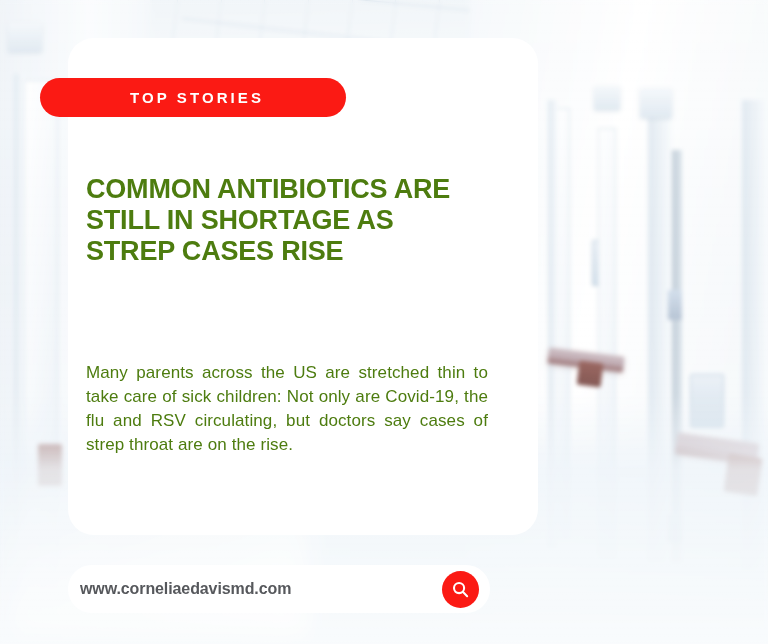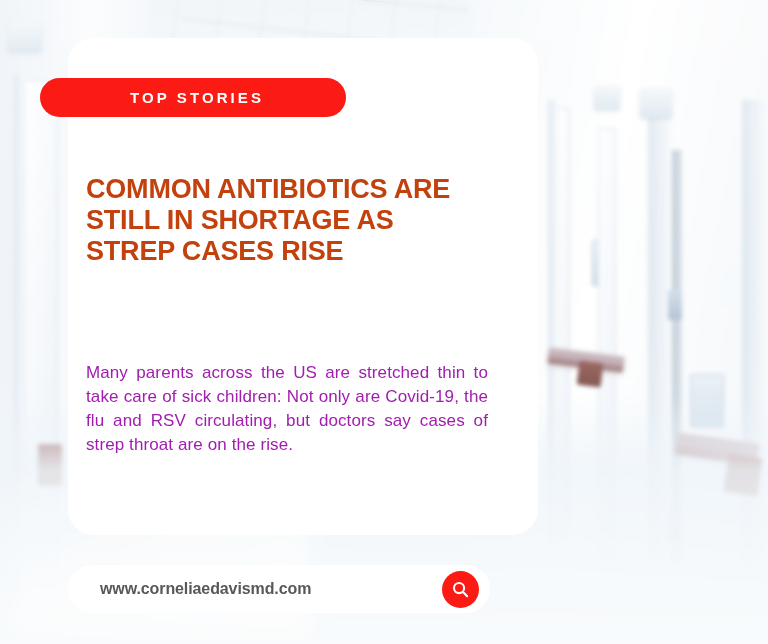--- a/index.html
+++ b/index.html
@@ -201,21 +201,21 @@
     left: 68px;
     top: 565px;
     width: 422px;
     height: 48px;
     background: #ffffff;
     border-radius: 24px;
     display: flex;
     align-items: center;
   }
   .footer-url {
-    margin-left: 32px;
+    margin-left: 12px;
     color: #56585c;
     font-size: 16px;
     font-weight: bold;
     letter-spacing: -0.1px;
   }
   .search-button {
     position: absolute;
     left: 442px;
     top: 571px;
     width: 37px;
@@ -278,23 +278,23 @@
     <div class="bg-blur"></div>
     <div class="bg-wash"></div>
   </div>
 
   <div class="card" style="background: rgb(255, 255, 255);"></div>
 
   <div class="badge" style="background: rgb(251, 26, 20);">
     <span class="badge-label" style="color: rgb(255, 255, 255); margin-left: 8px;">TOP STORIES</span>
   </div>
 
-  <h1 class="headline" style="color: #c2410c;">Common Antibiotics Are Still In Shortage As Strep Cases Rise</h1>
-
-  <p class="body-copy" style="color: #a21caf;">Many parents across the US are stretched thin to take care of sick children: Not only are Covid-19, the flu and RSV circulating, but doctors say cases of strep throat are on the rise.</p>
+  <h1 class="headline" style="color: #4d7c0f;">Common Antibiotics Are Still In Shortage As Strep Cases Rise</h1>
+
+  <p class="body-copy" style="color: #4d7c0f;">Many parents across the US are stretched thin to take care of sick children: Not only are Covid-19, the flu and RSV circulating, but doctors say cases of strep throat are on the rise.</p>
 
   <div class="footer-bar" style="background: rgb(255, 255, 255);">
     <span class="footer-url" style="color: rgb(86, 88, 92);">www.corneliaedavismd.com</span>
   </div>
 
   <button class="search-button" style="background: rgb(251, 26, 20);">
     <span>
       <svg width="19" height="19" viewBox="0 0 24 24" fill="none" stroke="#ffffff" stroke-width="2.6" stroke-linecap="round">
         <circle cx="10.2" cy="10.2" r="6.4"></circle>
         <line x1="15.2" y1="15.2" x2="20.4" y2="20.4"></line>

